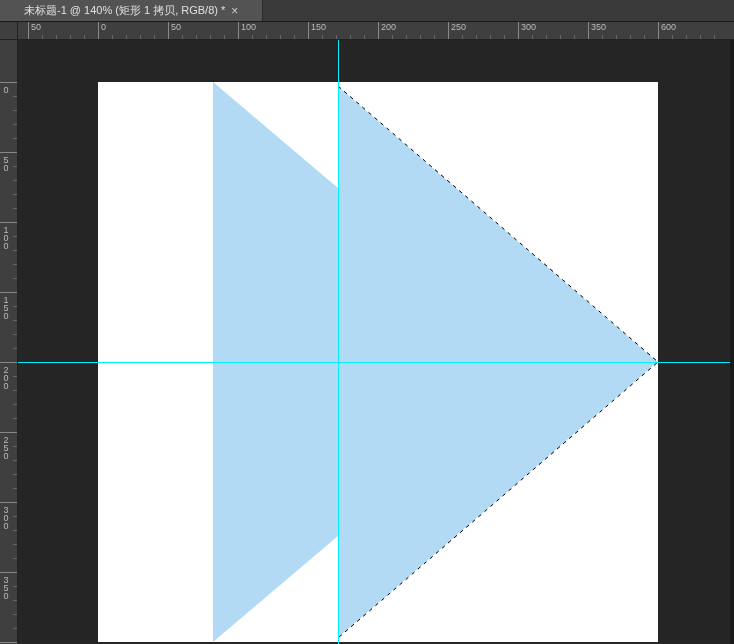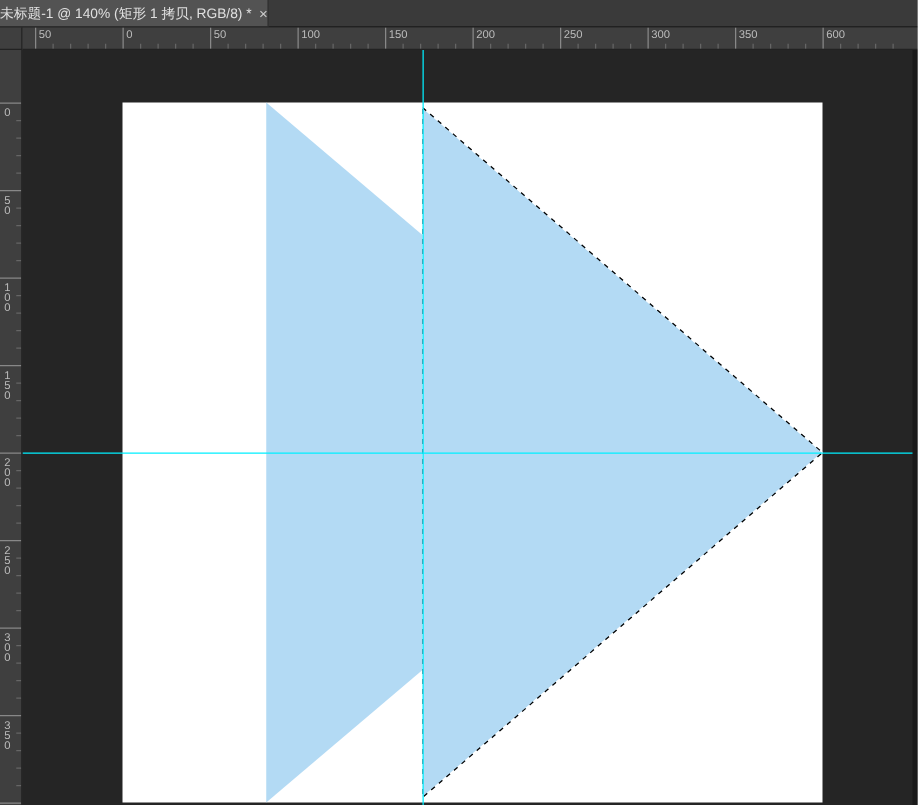--- a/index.html
+++ b/index.html
@@ -16,21 +16,21 @@
     .tab-bar {
       height: 22px;
       background: #3a3a3a;
       border-bottom: 1px solid #1a1a1a;
       display: flex;
       align-items: stretch;
     }
     .tab {
       background: #535353;
       color: #e0e0e0;
-      padding: 3px 0;
+      padding: 3px 24px;
       display: flex;
       align-items: center;
       gap: 6px;
       font-size: 11px;
       border-right: 1px solid #2a2a2a;
     }
     .tab-close {
       cursor: pointer;
       color: #ccc;
       font-size: 12px;

